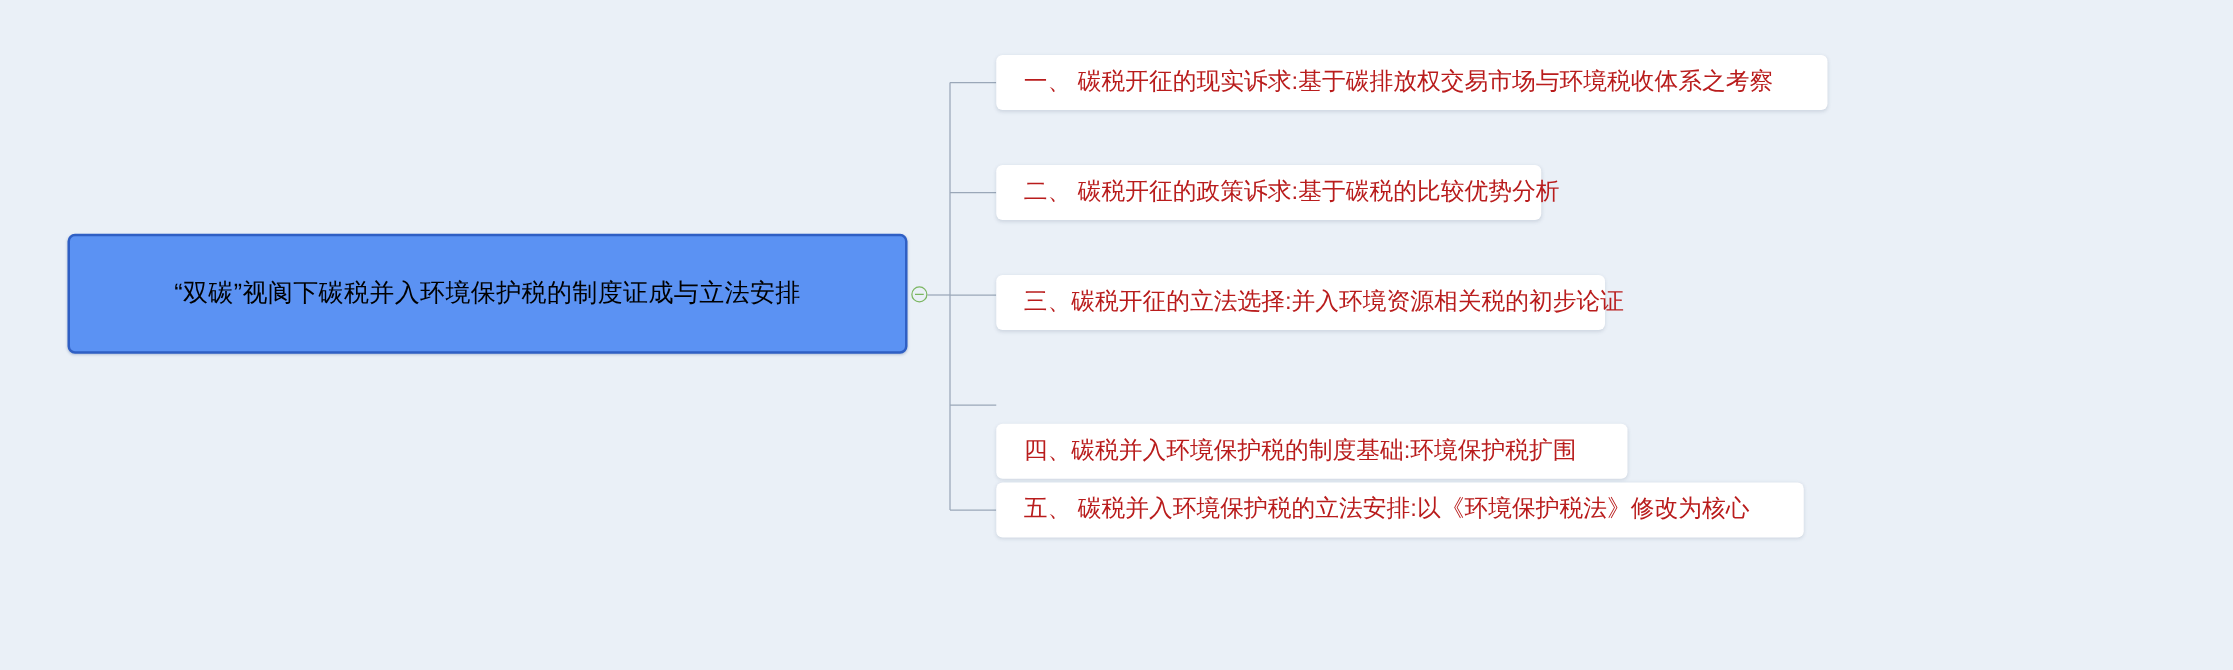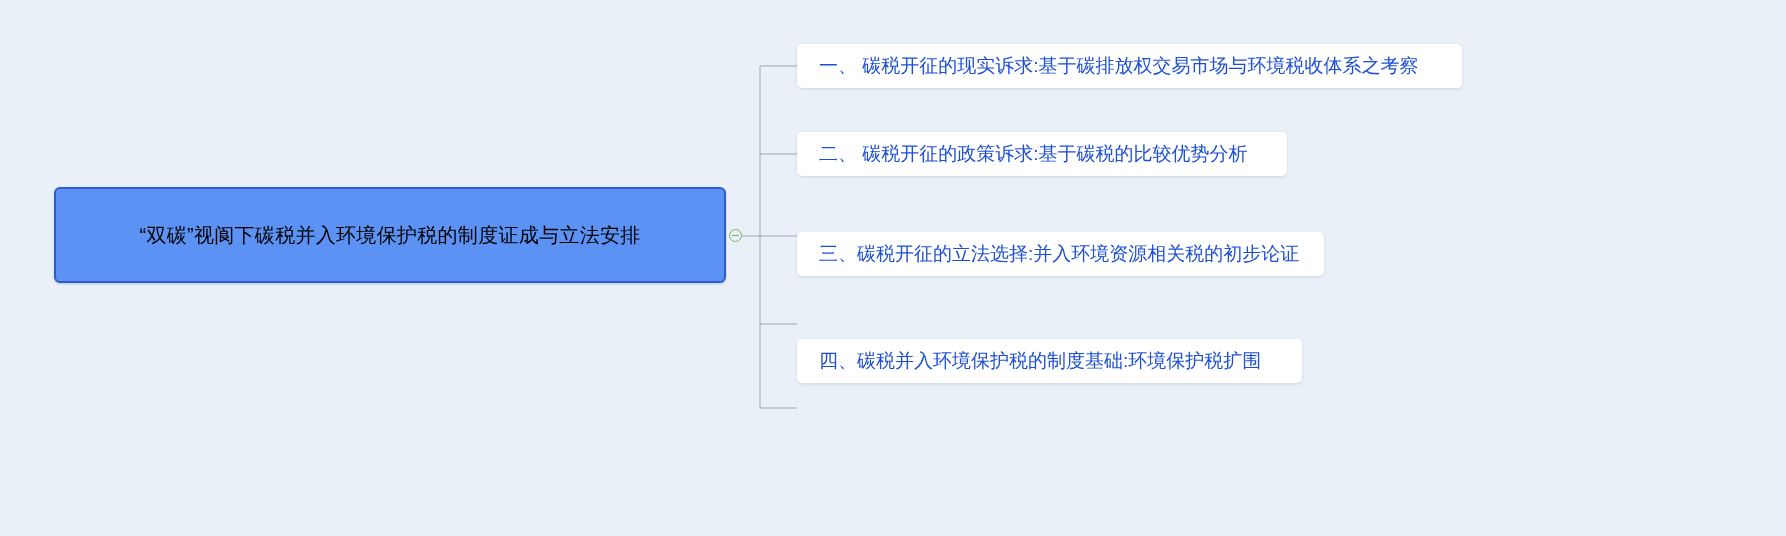--- a/index.html
+++ b/index.html
@@ -84,29 +84,29 @@
   .branch-node {
     position: absolute;
     box-sizing: border-box;
     height: 44px;
     background: #ffffff;
     border-radius: 5px;
     box-shadow: 0 1px 3px rgba(60, 80, 110, 0.16);
     display: flex;
     align-items: center;
     padding: 0 22px;
-    color: #1d4ed8;
+    color: #b91c1c;
     font-size: 19px;
     line-height: 44px;
     white-space: nowrap;
   }
 
   .branch-1 { left: 797px;  top: 44px;  width: 665px; }
-  .branch-2 { left: 797px;  top: 132px; width: 490px; }
-  .branch-3 { left: 797px;  top: 220px; width: 527px; margin-top: 12px; }
+  .branch-2 { left: 797px;  top: 132px; width: 436px; }
+  .branch-3 { left: 797px;  top: 220px; width: 487px; }
   .branch-4 { left: 797px;  top: 302px; width: 505px; margin-top: 37px; }
   .branch-5 { left: 797px;  top: 386px; width: 646px; }
 </style>
 </head>
 <body>
 
 <div id="mindmap">
 
   <svg class="connectors" viewBox="0 0 1786 536" width="1786" height="536" aria-hidden="true">
 
@@ -132,14 +132,17 @@
   </div>
   <div class="branch-node branch-2">
     <span>二、 碳税开征的政策诉求:基于碳税的比较优势分析</span>
   </div>
   <div class="branch-node branch-3">
     <span>三、碳税开征的立法选择:并入环境资源相关税的初步论证</span>
   </div>
   <div class="branch-node branch-4">
     <span>四、碳税并入环境保护税的制度基础:环境保护税扩围</span>
   </div>
+  <div class="branch-node branch-5">
+    <span>五、 碳税并入环境保护税的立法安排:以《环境保护税法》修改为核心</span>
+  </div>
 
 </div>
 
 </body></html>

